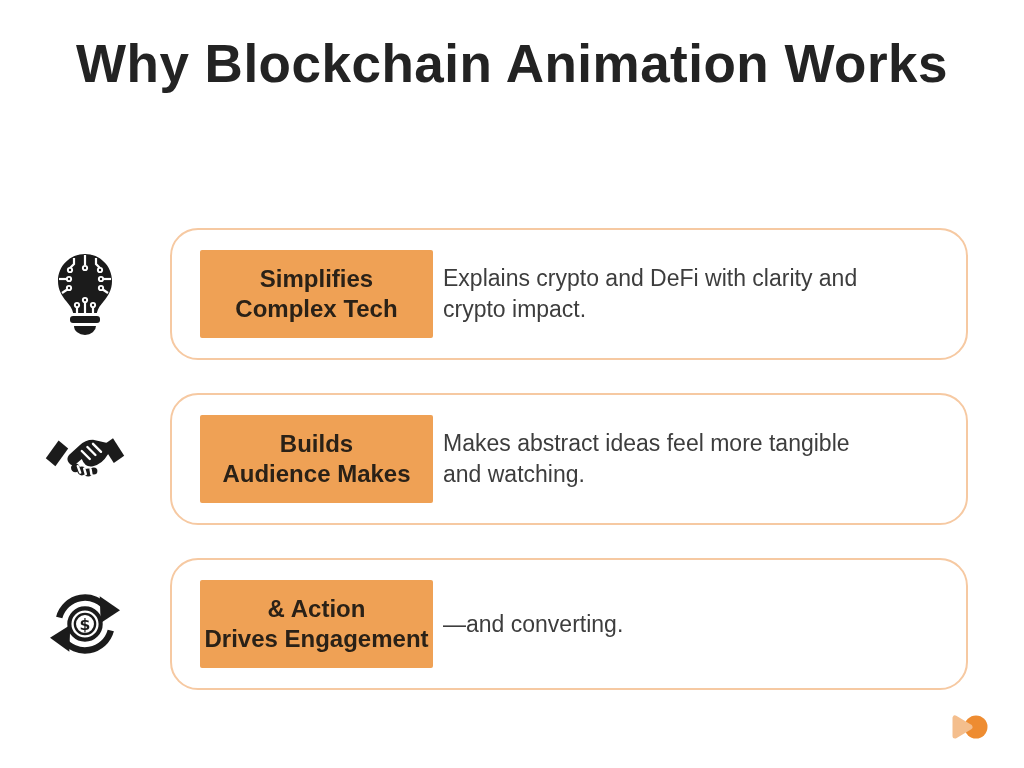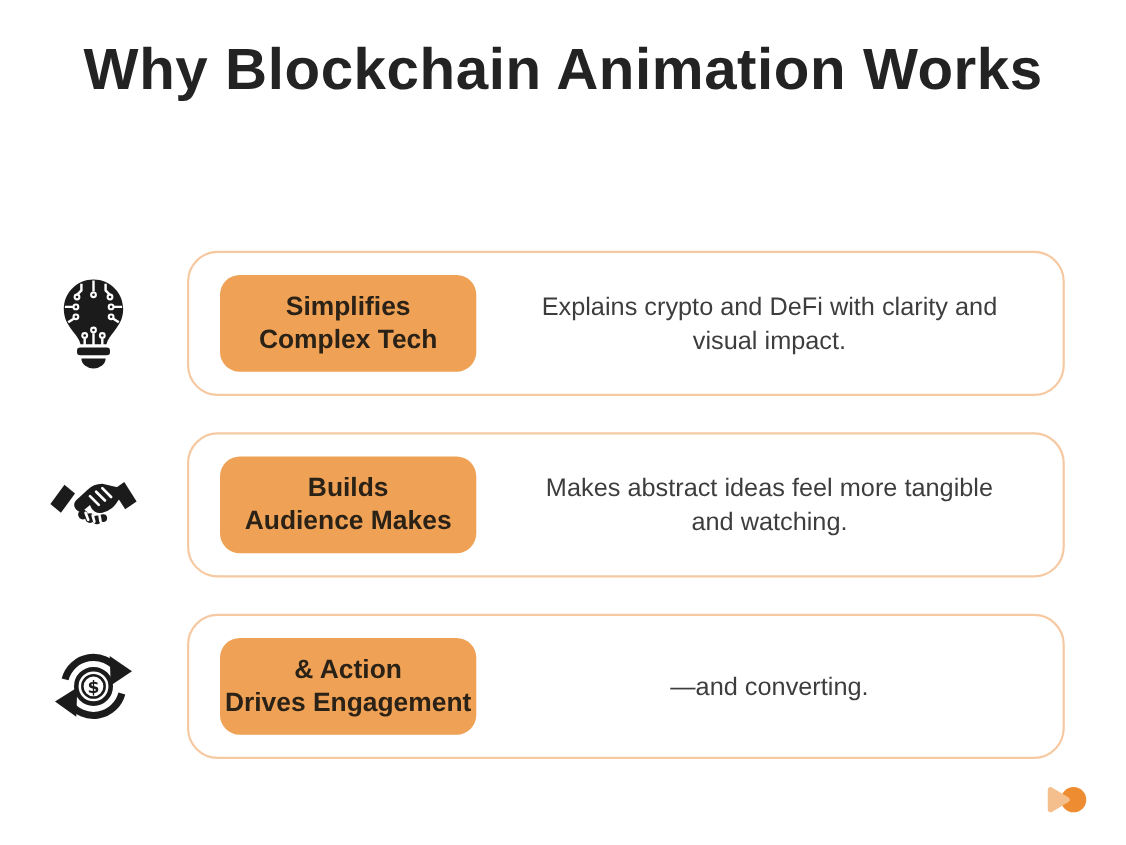--- a/index.html
+++ b/index.html
@@ -58,35 +58,35 @@
     border-radius: 28px;
     background: #ffffff;
     display: flex;
     align-items: center;
   }
   .label-box {
     margin-left: 28px;
     width: 233px;
     height: 88px;
     background: #efa155;
-    border-radius: 18px;
+    border-radius: 2px;
     display: flex;
     flex-direction: column;
     justify-content: center;
     text-align: center;
     font-weight: 700;
     font-size: 24px;
     color: #2a2117;
     line-height: 30px;
     flex-shrink: 0;
   }
   .label-box span { display: block; }
   .desc {
     flex: 1;
-    text-align: center;
+    text-align: left;
     font-size: 23px;
     color: #3d3d3d;
     line-height: 31px;
     padding: 0 10px;
   }
   .desc span { display: block; }
   .logo {
     position: absolute;
     right: 36px;
     bottom: 26px;
@@ -149,21 +149,21 @@
           </g>
         </svg>
       </div>
       <div class="card">
         <div class="label-box">
           <span>Simplifies</span>
           <span>Complex Tech</span>
         </div>
         <div class="desc">
           <span>Explains crypto and DeFi with clarity and</span>
-          <span>visual impact.</span>
+          <span>crypto impact.</span>
         </div>
       </div>
     </div>
 
     <div class="row">
       <div class="icon-cell">
         <svg width="80" height="52" viewBox="0 0 100 62">
           <g fill="#1b1b1b">
             <path d="M1 30 L17 8 L29 18 L13 40 Z"></path>
             <path d="M99 27 L85 5 L72 14 L86 36 Z"></path>

